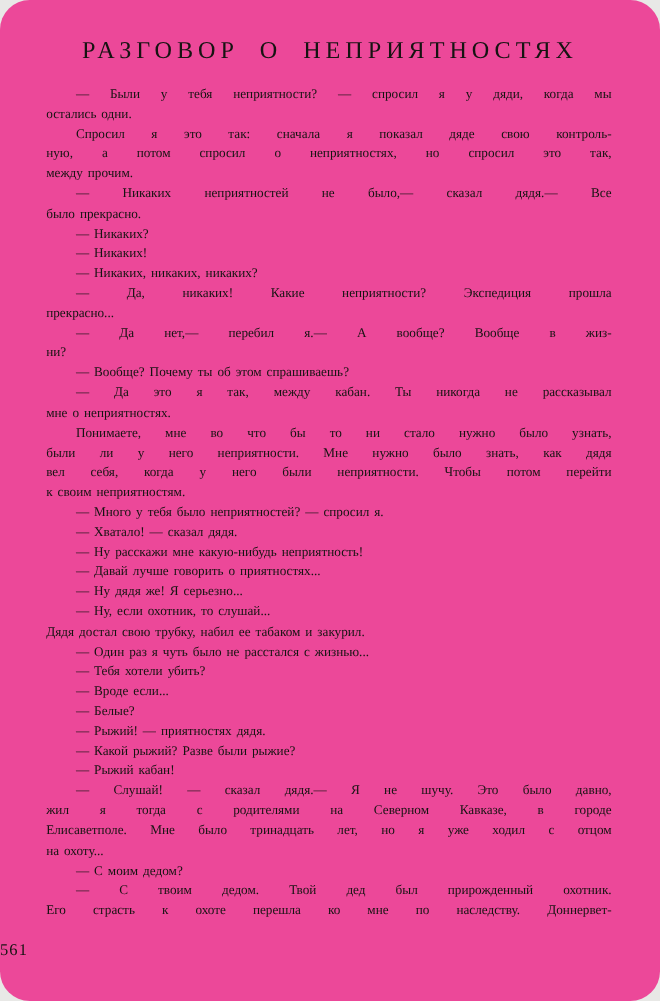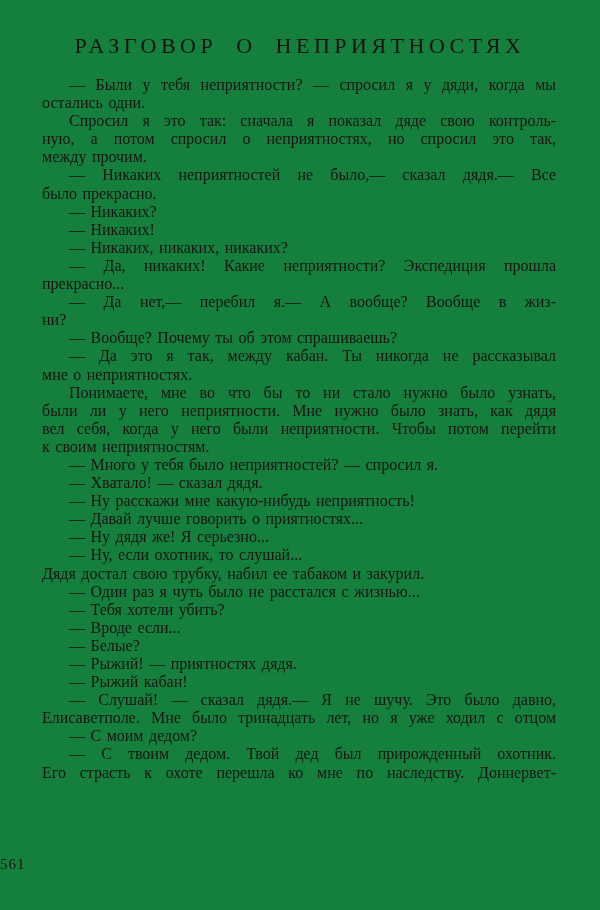--- a/index.html
+++ b/index.html
@@ -27,21 +27,21 @@
     font-weight: 400;
     letter-spacing: 4.5px;
     word-spacing: 9px;
     white-space: nowrap;
   }
   .text-block {
     position: absolute;
     top: 76px;
     left: 42px;
     width: 514px;
-    font-size: 16px;
+    font-size: 12px;
     line-height: 18.1px;
     word-spacing: 1.5px;
     text-rendering: optimizeLegibility;
   }
   .line {
     text-align: left;
   }
   .line.jl {
     text-align: justify;
     text-align-last: justify;
@@ -57,21 +57,21 @@
     left: 0;
     width: 100%;
     text-align: left;
     font-size: 15px;
     letter-spacing: 1px;
   }
 </style>
 </head>
 <body>
 
-<div class="page" style="background: #15803d; color: rgb(22, 20, 18);">
+<div class="page" style="background: #ec4899; color: rgb(22, 20, 18); border-radius: 27px;">
   <div class="chapter-title">РАЗГОВОР О НЕПРИЯТНОСТЯХ</div>
 
   <div class="text-block">
       <div class="line ind jl"><span>— Были у тебя неприятности? — спросил я у дяди, когда мы</span></div>
       <div class="line"><span>остались одни.</span></div>
       <div class="line ind jl"><span>Спросил я это так: сначала я показал дяде свою контроль-</span></div>
       <div class="line jl"><span>ную, а потом спросил о неприятностях, но спросил это </span><span class="it">так,</span></div>
       <div class="line"><span class="it">между прочим.</span></div>
       <div class="line ind jl"><span>— Никаких неприятностей не было,— сказал дядя.— Все</span></div>
       <div class="line"><span>было прекрасно.</span></div>
@@ -94,22 +94,25 @@
       <div class="line ind"><span>— Ну расскажи мне какую-нибудь неприятность!</span></div>
       <div class="line ind"><span>— Давай лучше говорить о приятностях...</span></div>
       <div class="line ind"><span>— Ну дядя же! Я серьезно...</span></div>
       <div class="line ind"><span>— Ну, если охотник, то слушай...</span></div>
       <div class="line"><span>Дядя достал свою трубку, набил ее табаком и закурил.</span></div>
       <div class="line ind"><span>— Один раз я чуть было не расстался с жизнью...</span></div>
       <div class="line ind"><span>— Тебя хотели убить?</span></div>
       <div class="line ind"><span>— Вроде если...</span></div>
       <div class="line ind"><span>— Белые?</span></div>
       <div class="line ind"><span>— Рыжий! — приятностях дядя.</span></div>
+      <div class="line ind"><span>— Какой рыжий? Разве были рыжие?</span></div>
       <div class="line ind"><span>— Рыжий кабан!</span></div>
       <div class="line ind jl"><span>— Слушай! — сказал дядя.— Я не шучу. Это было давно,</span></div>
+      <div class="line jl"><span>жил я тогда с родителями на Северном Кавказе, в городе</span></div>
       <div class="line jl"><span>Елисаветполе. Мне было тринадцать лет, но я уже ходил с отцом</span></div>
+      <div class="line"><span>на охоту...</span></div>
       <div class="line ind"><span>— С моим дедом?</span></div>
       <div class="line ind jl"><span>— С твоим дедом. Твой дед был прирожденный охотник.</span></div>
       <div class="line jl"><span>Его страсть к охоте перешла ко мне по наследству. Доннервет-</span></div>
     </div>
 
   <div class="page-number">561</div>
 </div>
 
 </body></html>

